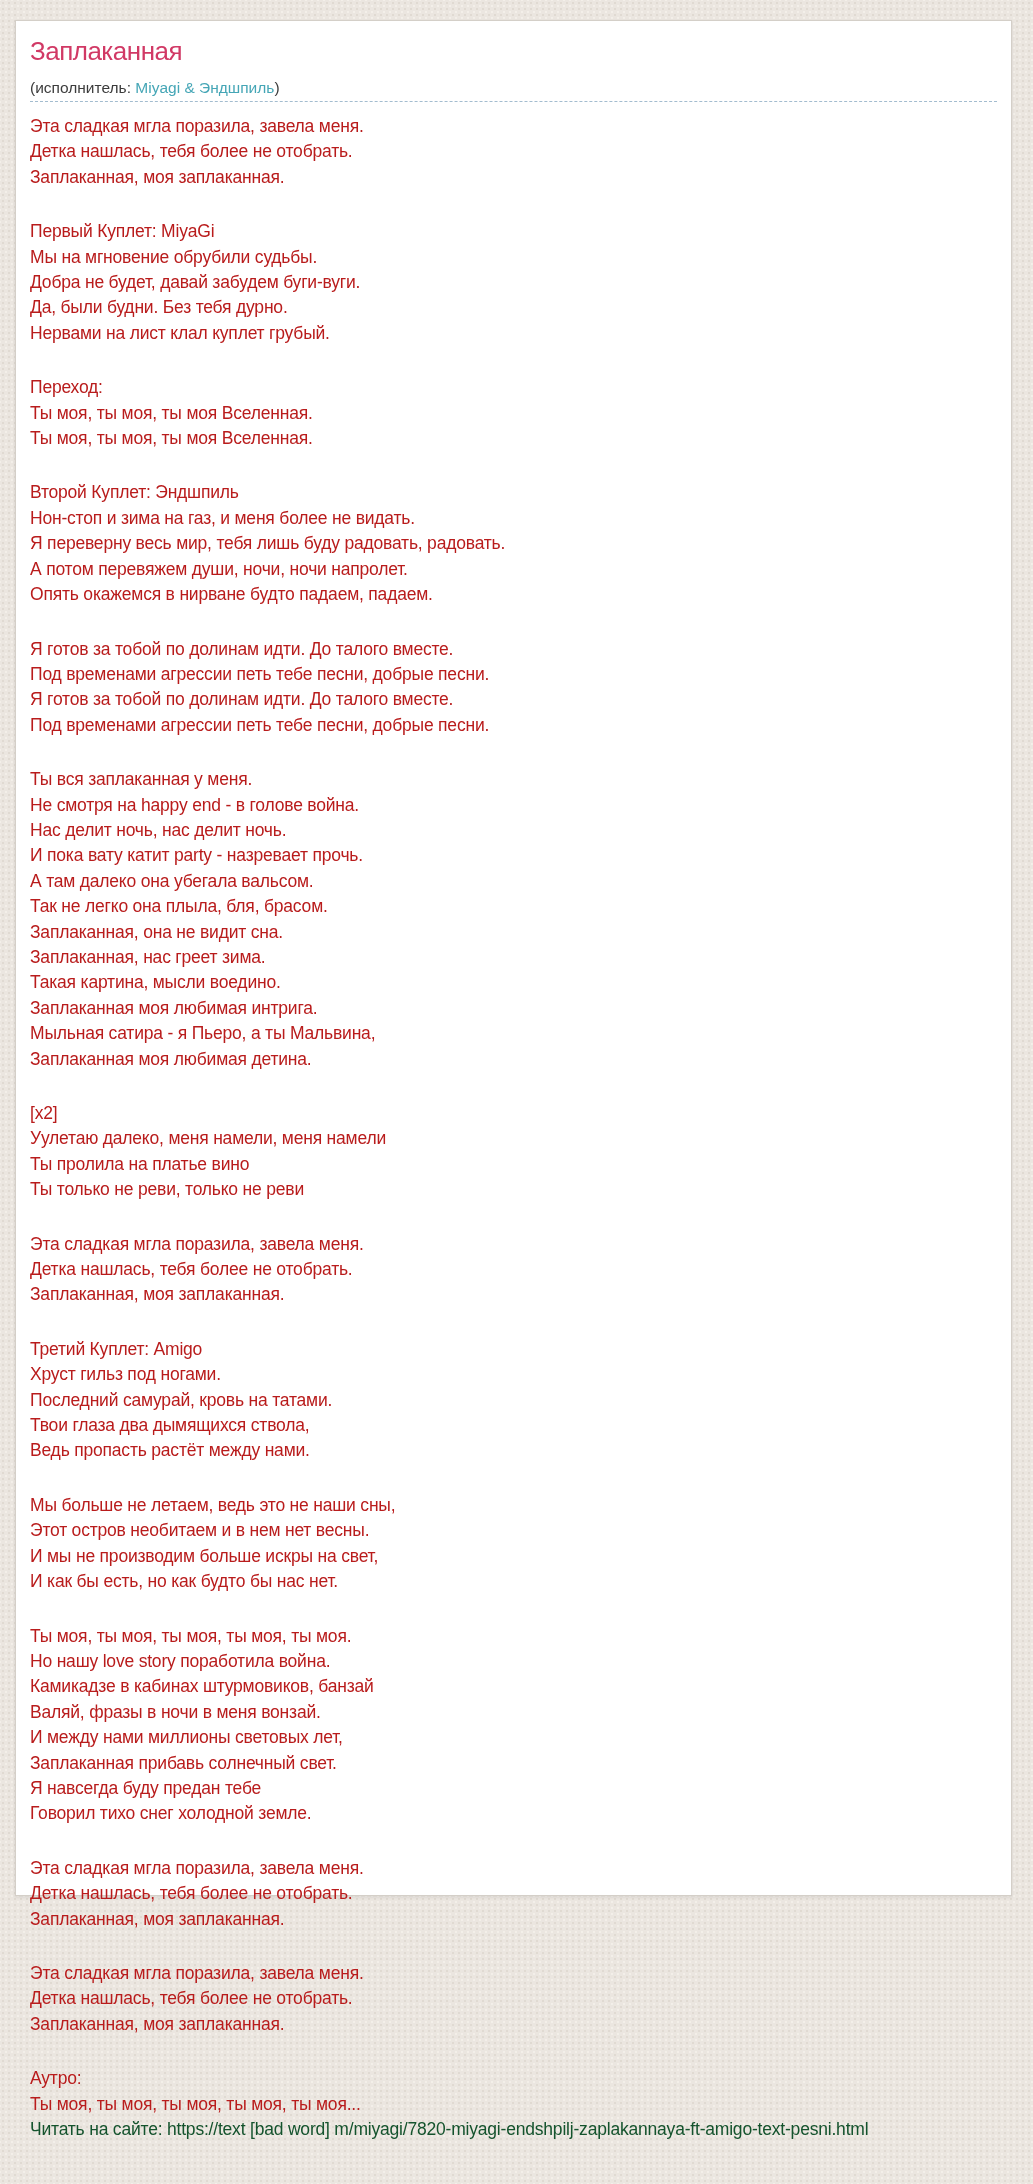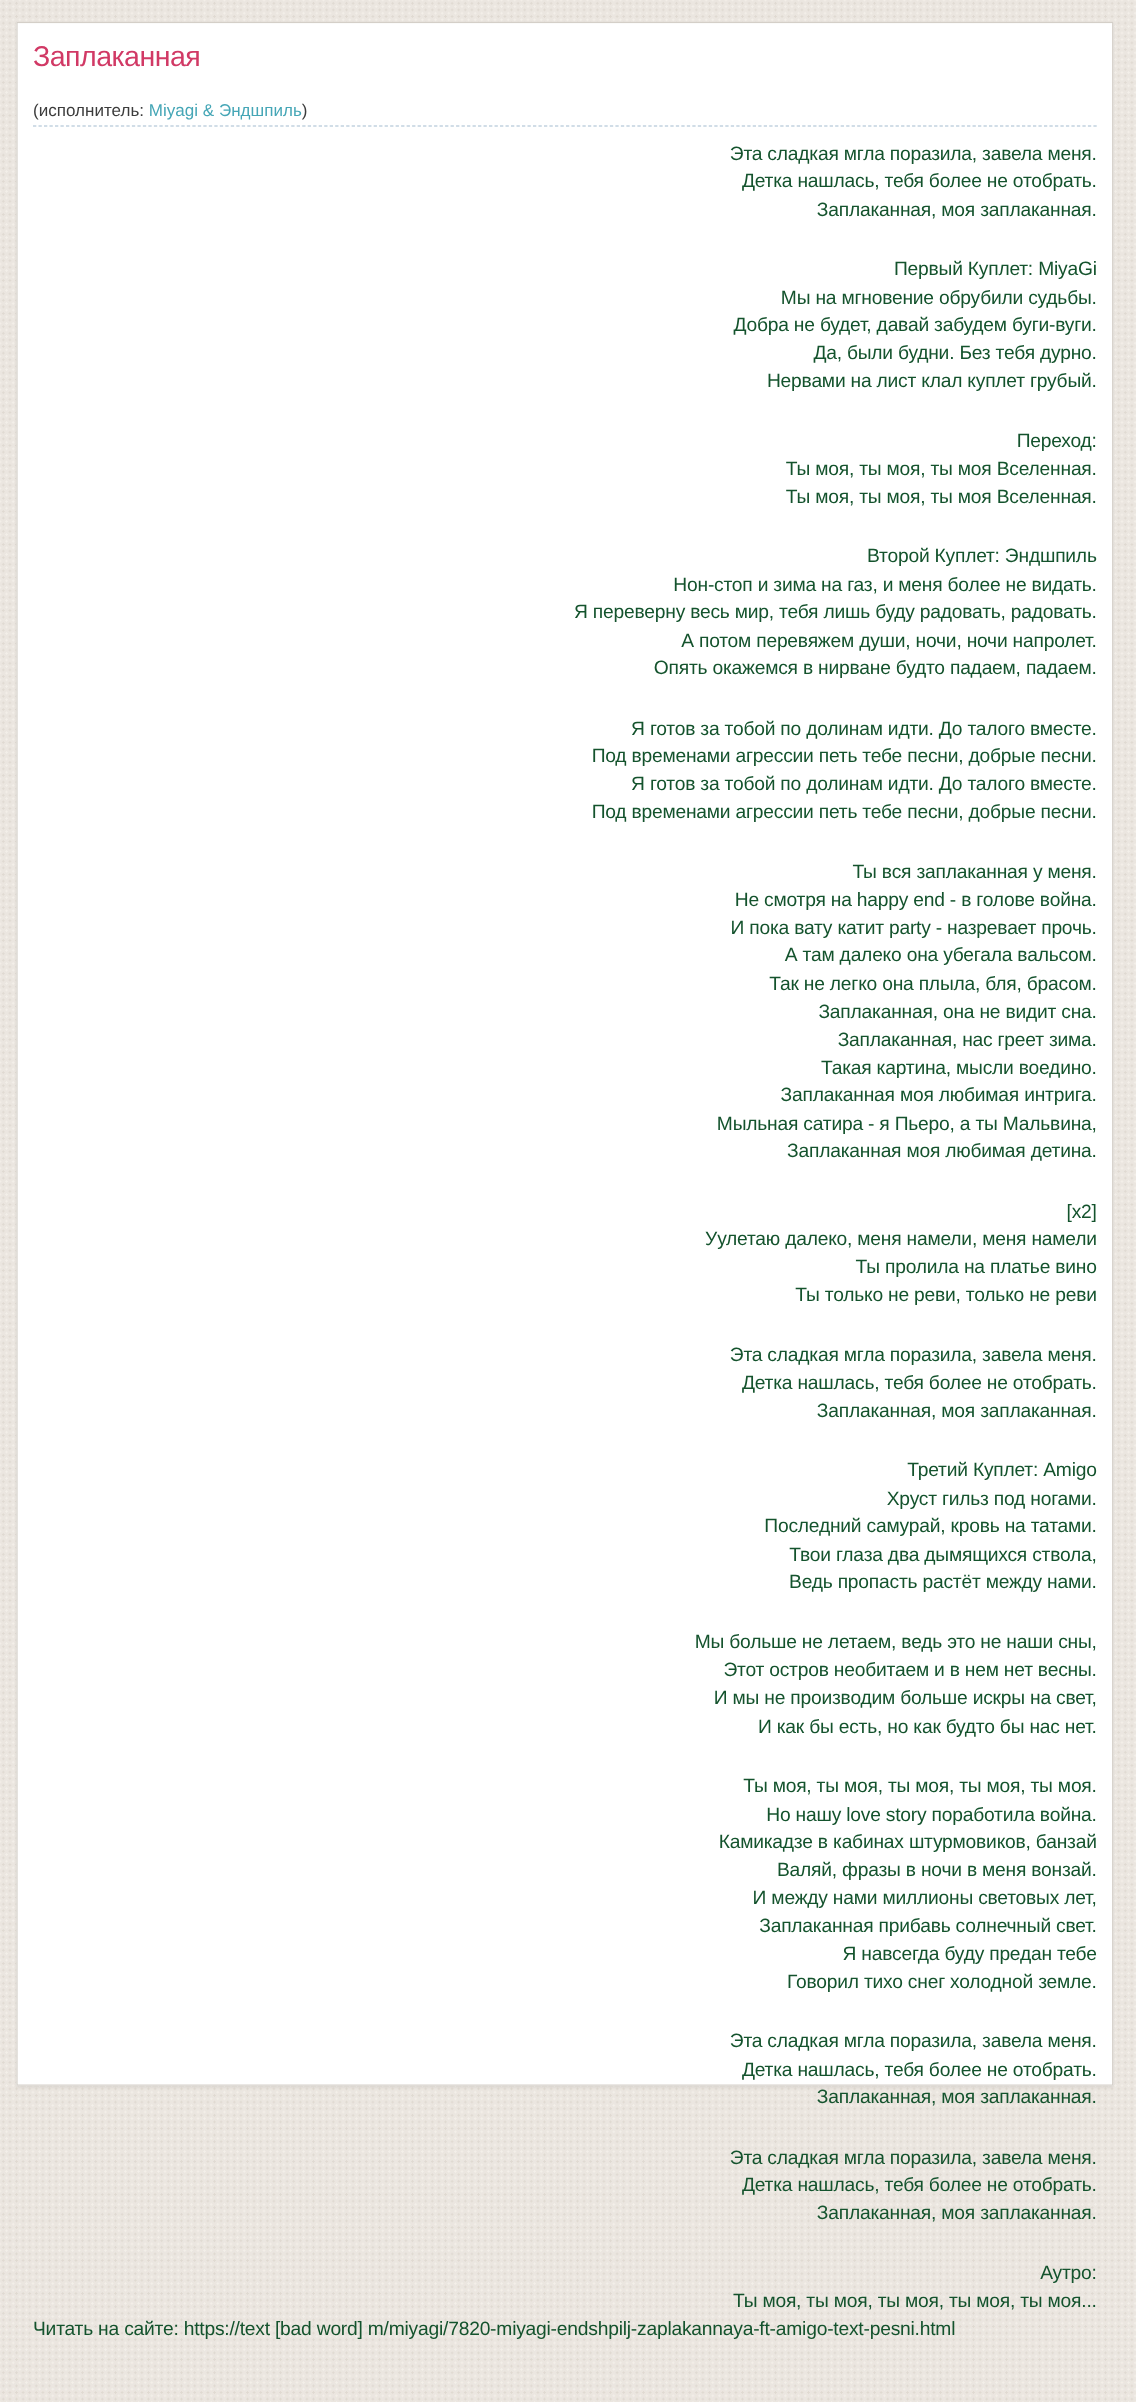--- a/index.html
+++ b/index.html
@@ -33,39 +33,38 @@
   }
   .song-title {
     margin: 2px 0 0 0;
     font-size: 26px;
     font-weight: normal;
     letter-spacing: -0.5px;
     line-height: 30px;
     color: #d13965;
   }
   .artist-row {
-    margin-top: 25px;
+    margin-top: 12px;
     font-size: 15.5px;
     line-height: 19px;
     color: #3c3c3c;
     padding-bottom: 4px;
     border-bottom: 1px dashed #a3bccf;
   }
   .artist-link {
     color: #45a6b6;
     text-decoration: none;
     cursor: pointer;
   }
   .lyrics {
     margin-top: 12px;
     font-size: 17.5px;
     line-height: 25.4px;
     letter-spacing: -0.2px;
-    color: #14532d;
-    text-align: right;
+    color: #b91c1c;
   }
   .stanza + .stanza { margin-top: 29px; }
   .line { white-space: nowrap; }
   .site-line {
     font-size: 17.5px;
     line-height: 25.4px;
     letter-spacing: -0.2px;
     color: #14532d;
     white-space: nowrap;
     overflow: visible;
@@ -107,20 +106,21 @@
       </div>
       <div class="stanza">
         <div class="line">Я готов за тобой по долинам идти. До талого вместе.</div>
         <div class="line">Под временами агрессии петь тебе песни, добрые песни.</div>
         <div class="line">Я готов за тобой по долинам идти. До талого вместе.</div>
         <div class="line">Под временами агрессии петь тебе песни, добрые песни.</div>
       </div>
       <div class="stanza">
         <div class="line">Ты вся заплаканная у меня.</div>
         <div class="line">Не смотря на happy end - в голове война.</div>
+        <div class="line">Нас делит ночь, нас делит ночь.</div>
         <div class="line">И пока вату катит party - назревает прочь.</div>
         <div class="line">А там далеко она убегала вальсом.</div>
         <div class="line">Так не легко она плыла, бля, брасом.</div>
         <div class="line">Заплаканная, она не видит сна.</div>
         <div class="line">Заплаканная, нас греет зима.</div>
         <div class="line">Такая картина, мысли воедино.</div>
         <div class="line">Заплаканная моя любимая интрига.</div>
         <div class="line">Мыльная сатира - я Пьеро, а ты Мальвина,</div>
         <div class="line">Заплаканная моя любимая детина.</div>
       </div>

